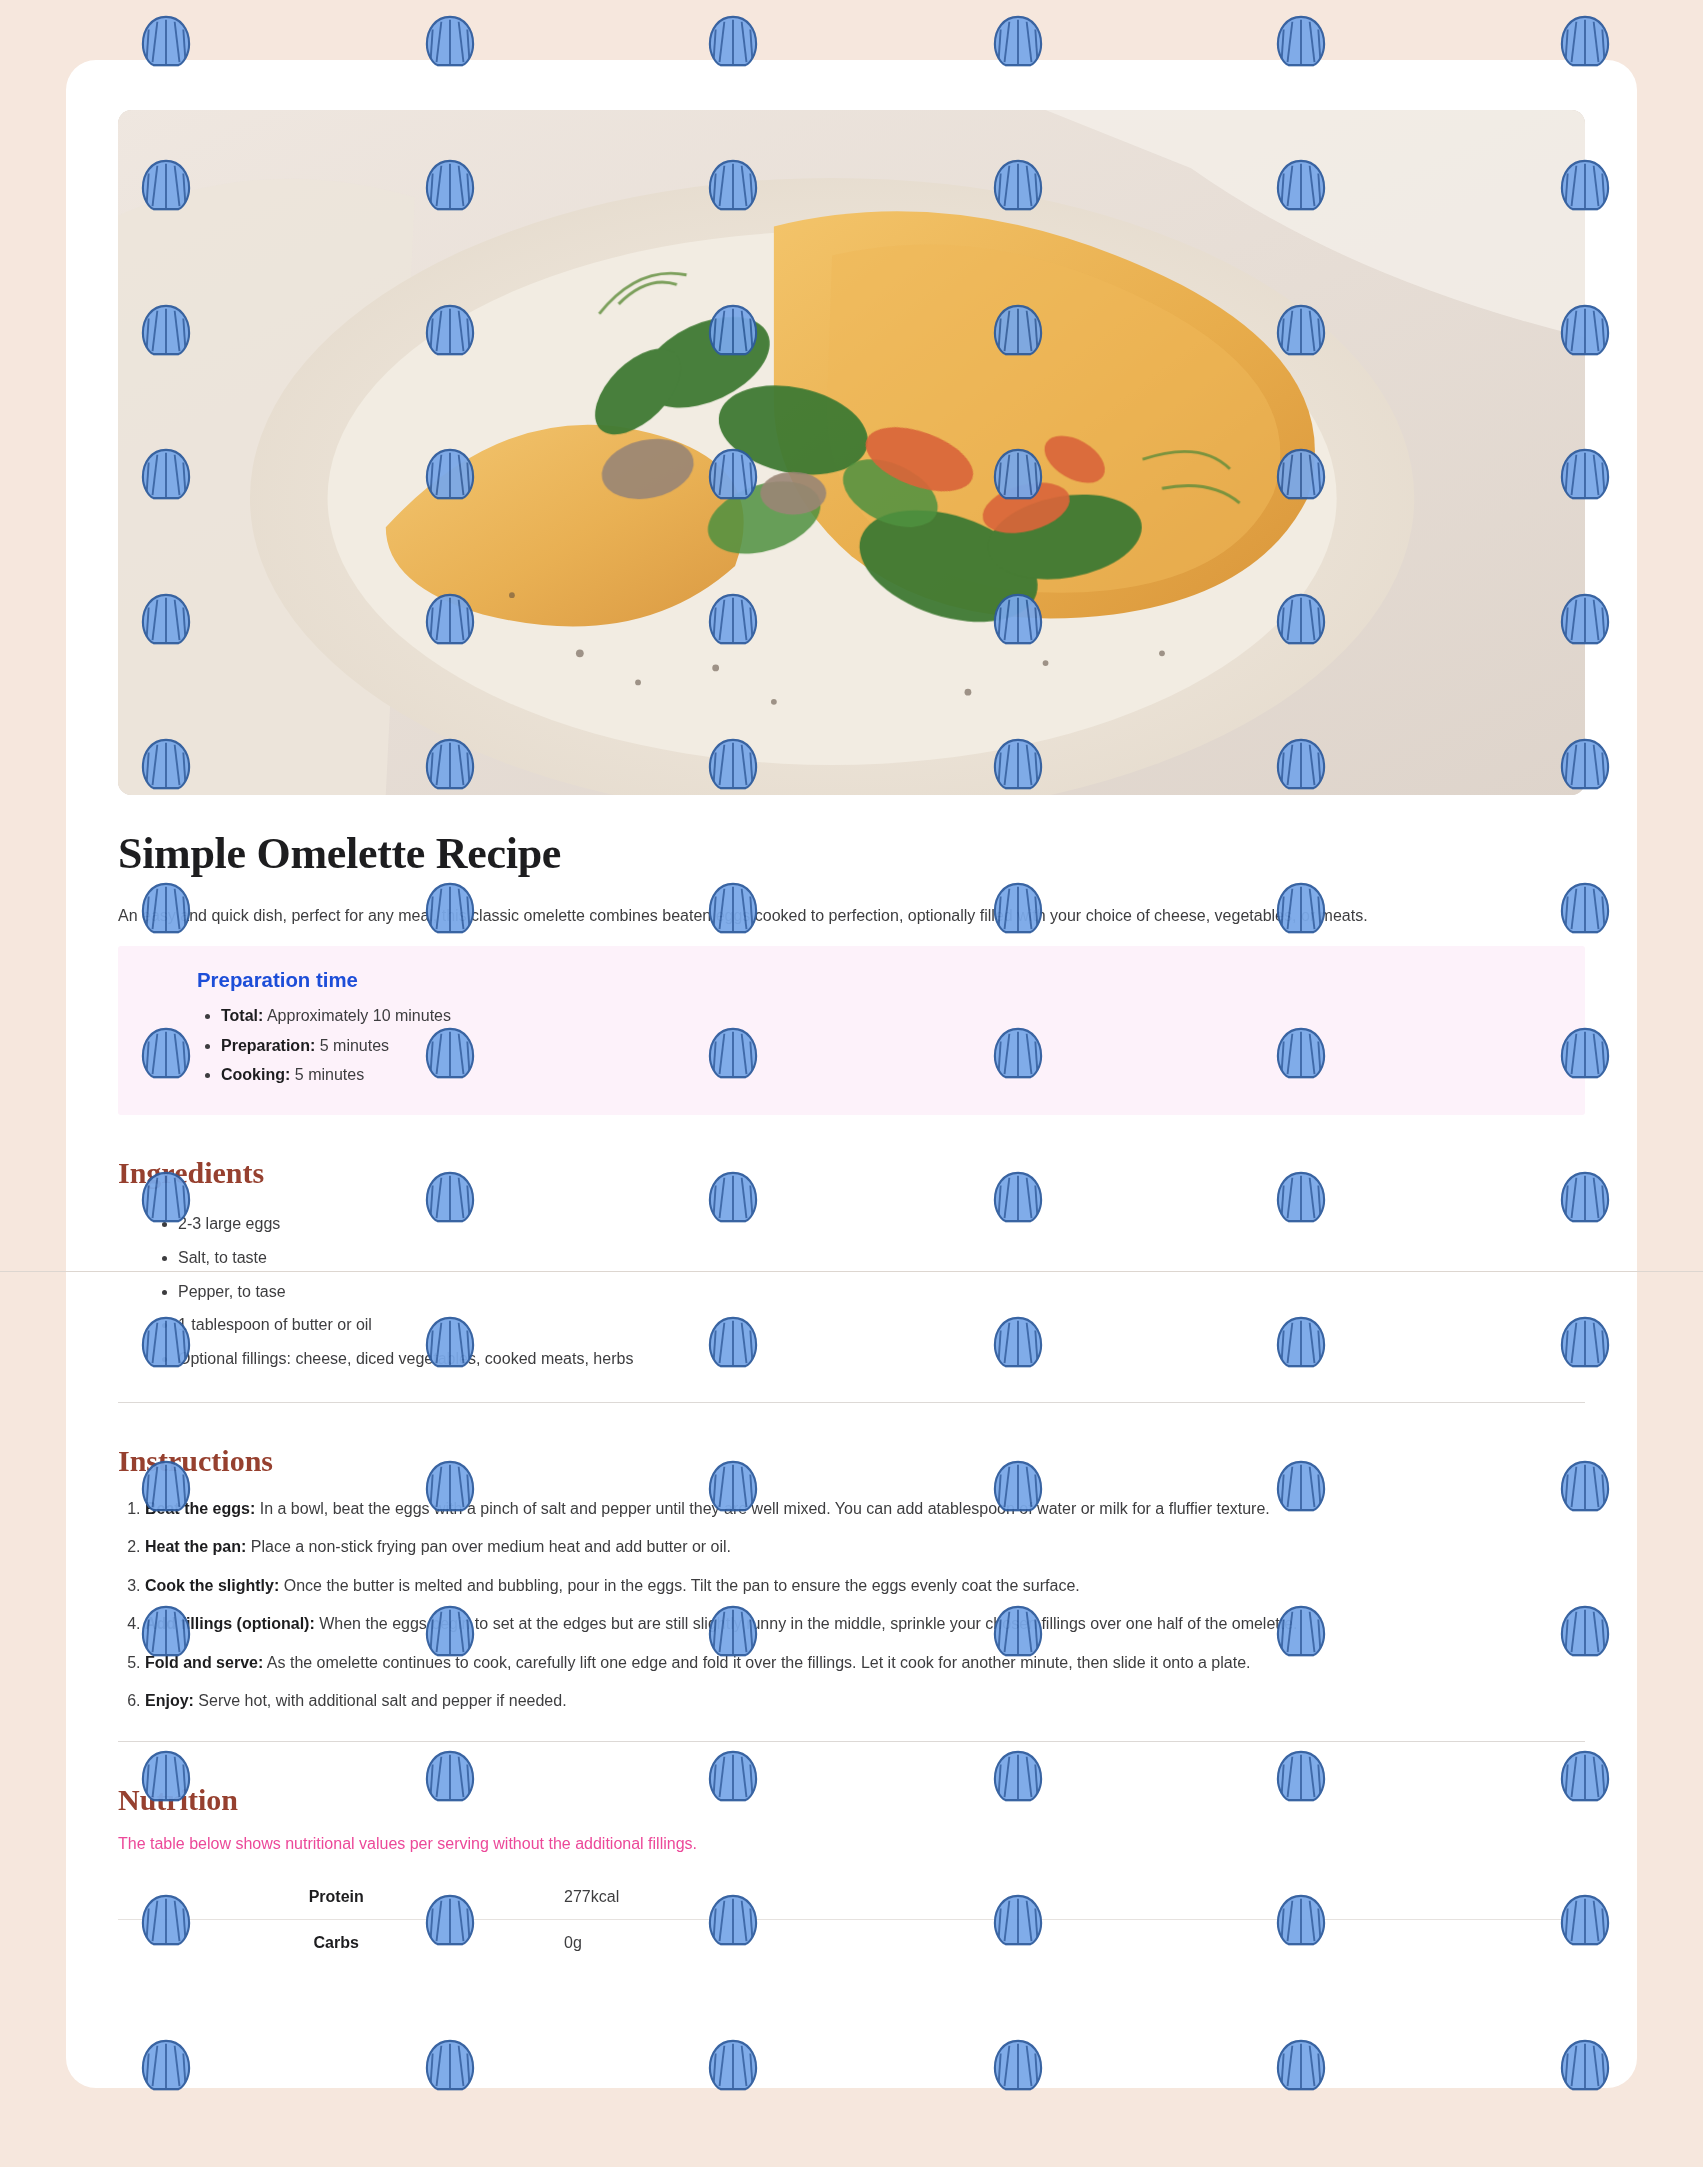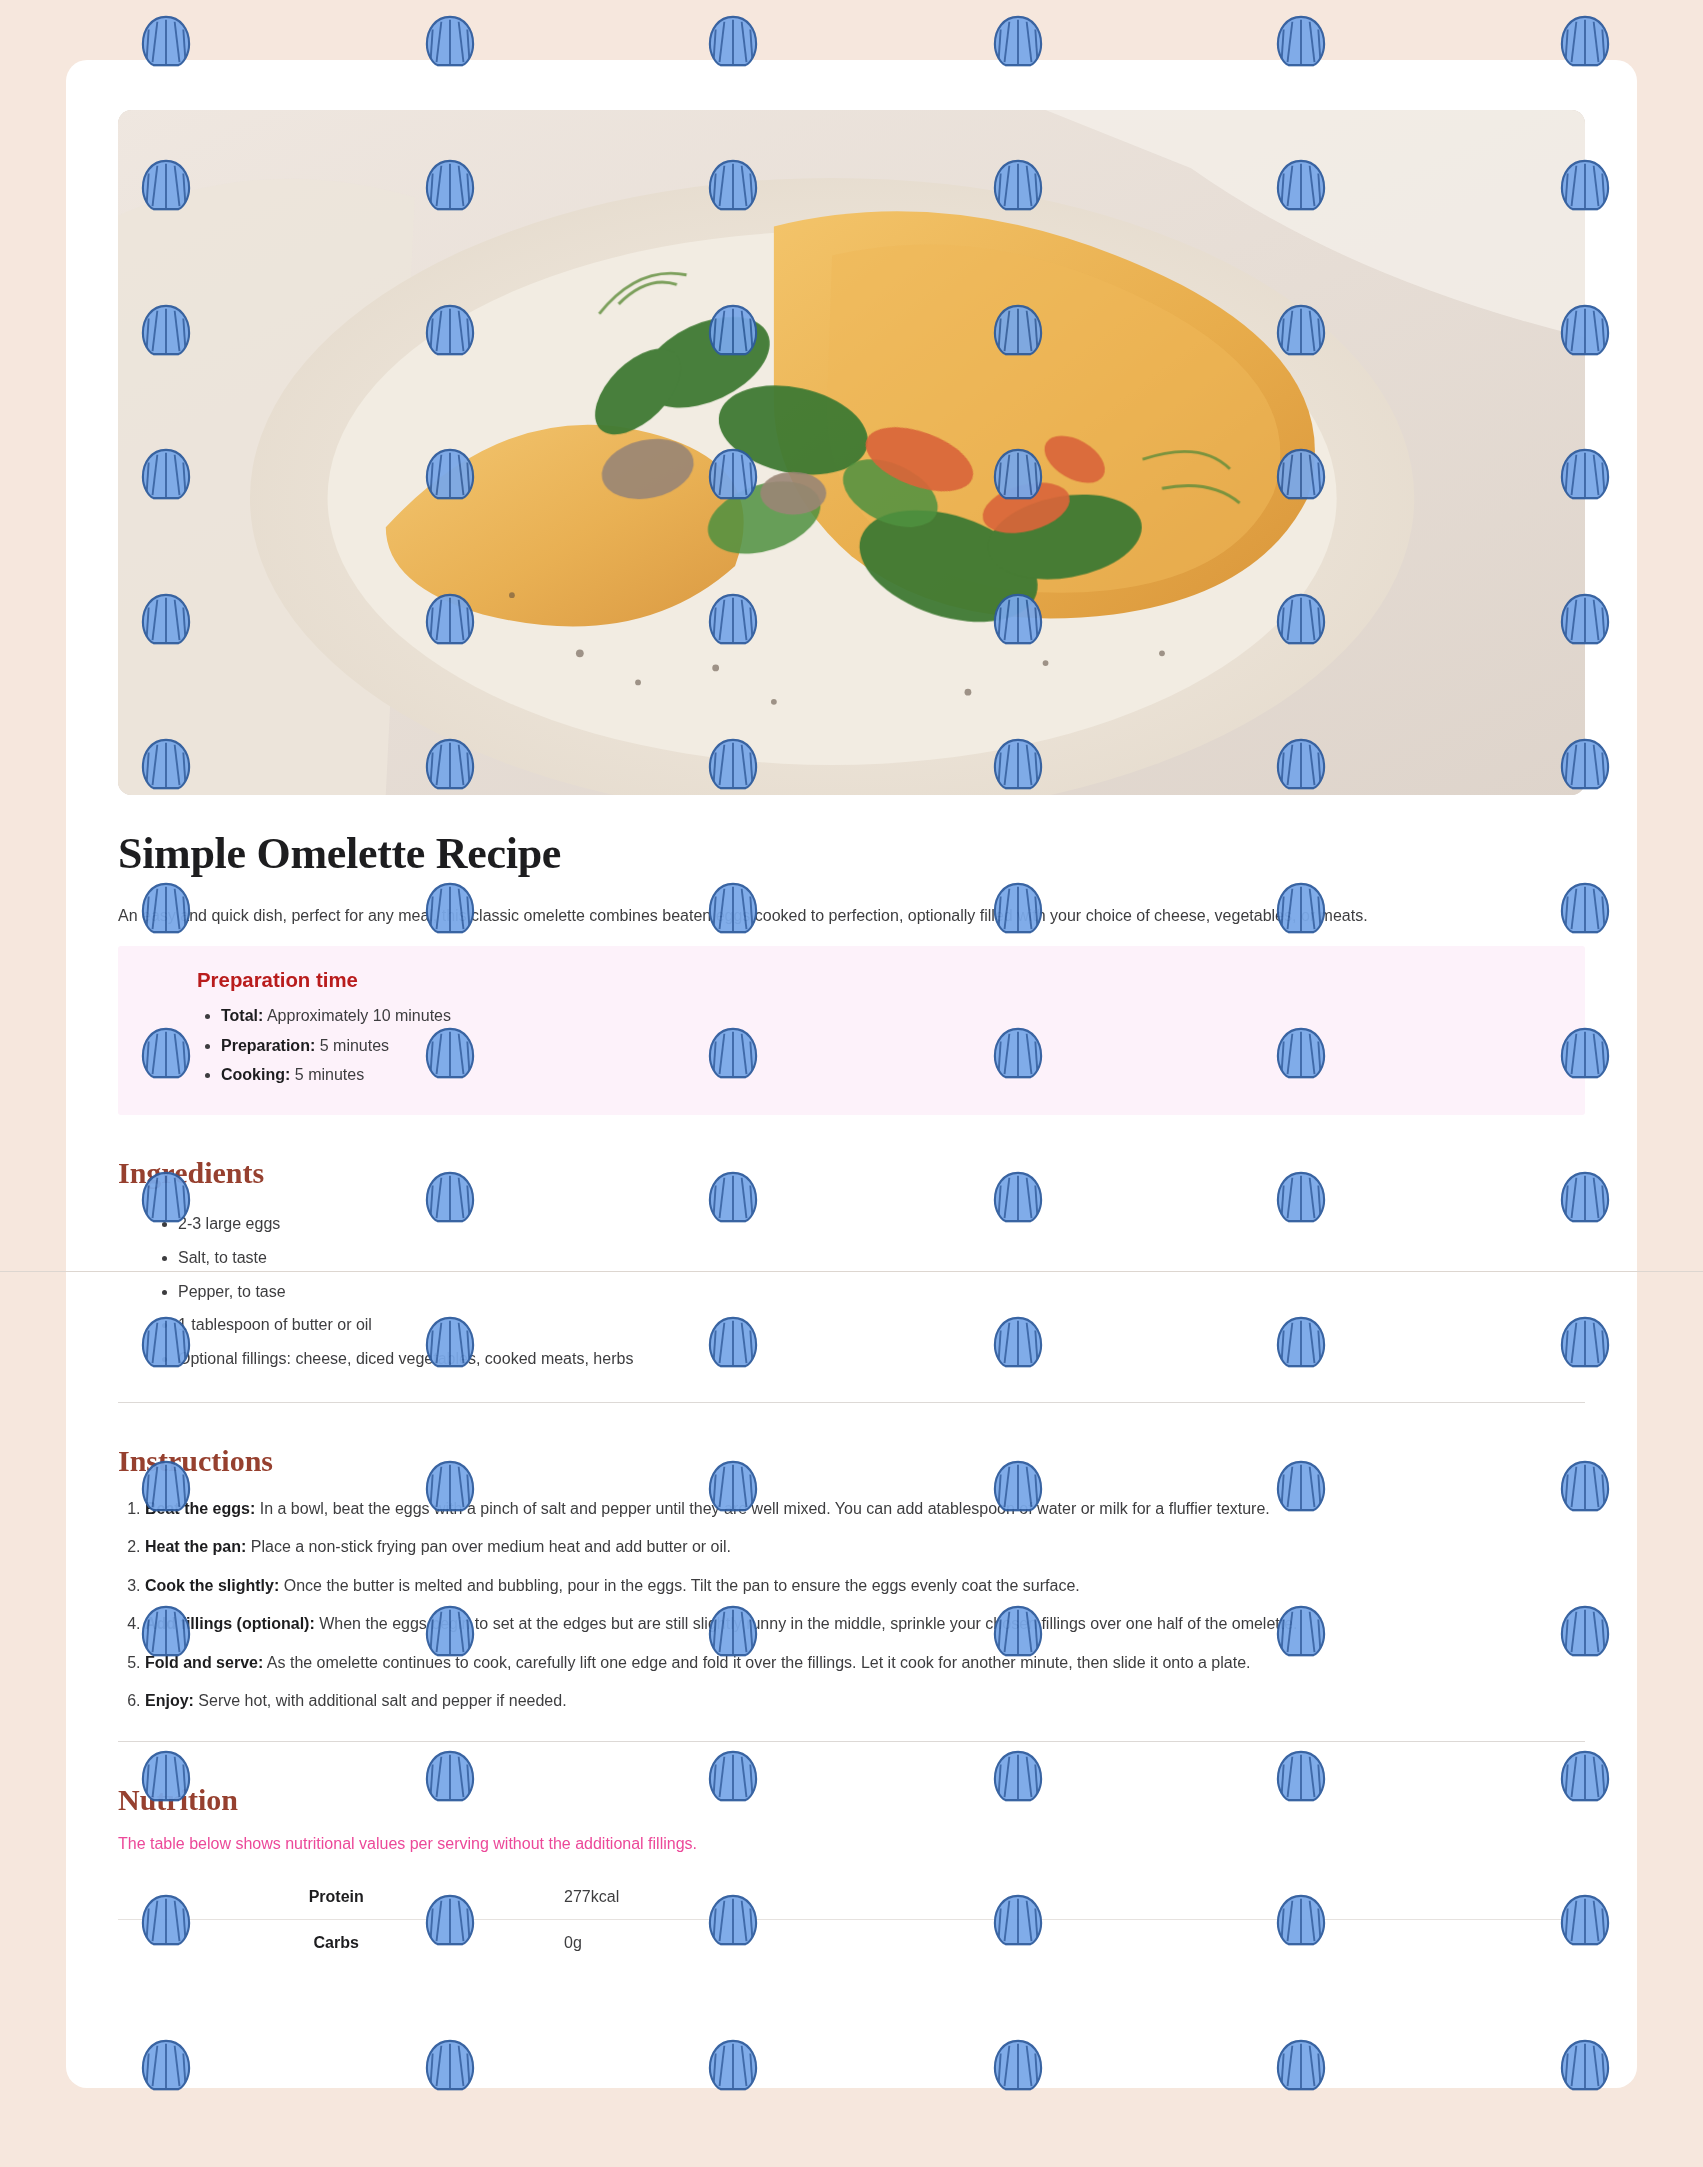--- a/index.html
+++ b/index.html
@@ -11,21 +11,21 @@
   body {
     width: 1703px;
     min-height: 2168px;
     position: relative;
     overflow-x: hidden;
   }
   .page {
     position: relative;
     margin: 60px 66px 0 66px;
     background: #ffffff;
-    border-radius: 21px;
+    border-radius: 30px;
     min-height: 2028px;
     box-sizing: border-box;
     padding: 0 0 58px 0;
     overflow: hidden;
   }
   .hero-wrap {
     padding: 50px 52px 0 52px;
   }
   .hero {
     width: 100%;
@@ -55,21 +55,21 @@
     margin: 25px 0 0 0;
   }
   .callout {
     background: #fdf2fa;
     margin: 17.5px 0 0 0;
     padding: 23px 29px 25px 29px;
     border-radius: 2.9px;
   }
   .callout h3 {
     font-size: 20.4px;
-    color: #b91c1c;
+    color: #1d4ed8;
     margin: 0 0 9.7px 50px;
     font-weight: 700;
     font-family: "Liberation Sans", sans-serif;
   }
   .callout ul {
     margin: 0;
     padding-left: 74px;
     color: #3d3d3f;
   }
   .callout li {

